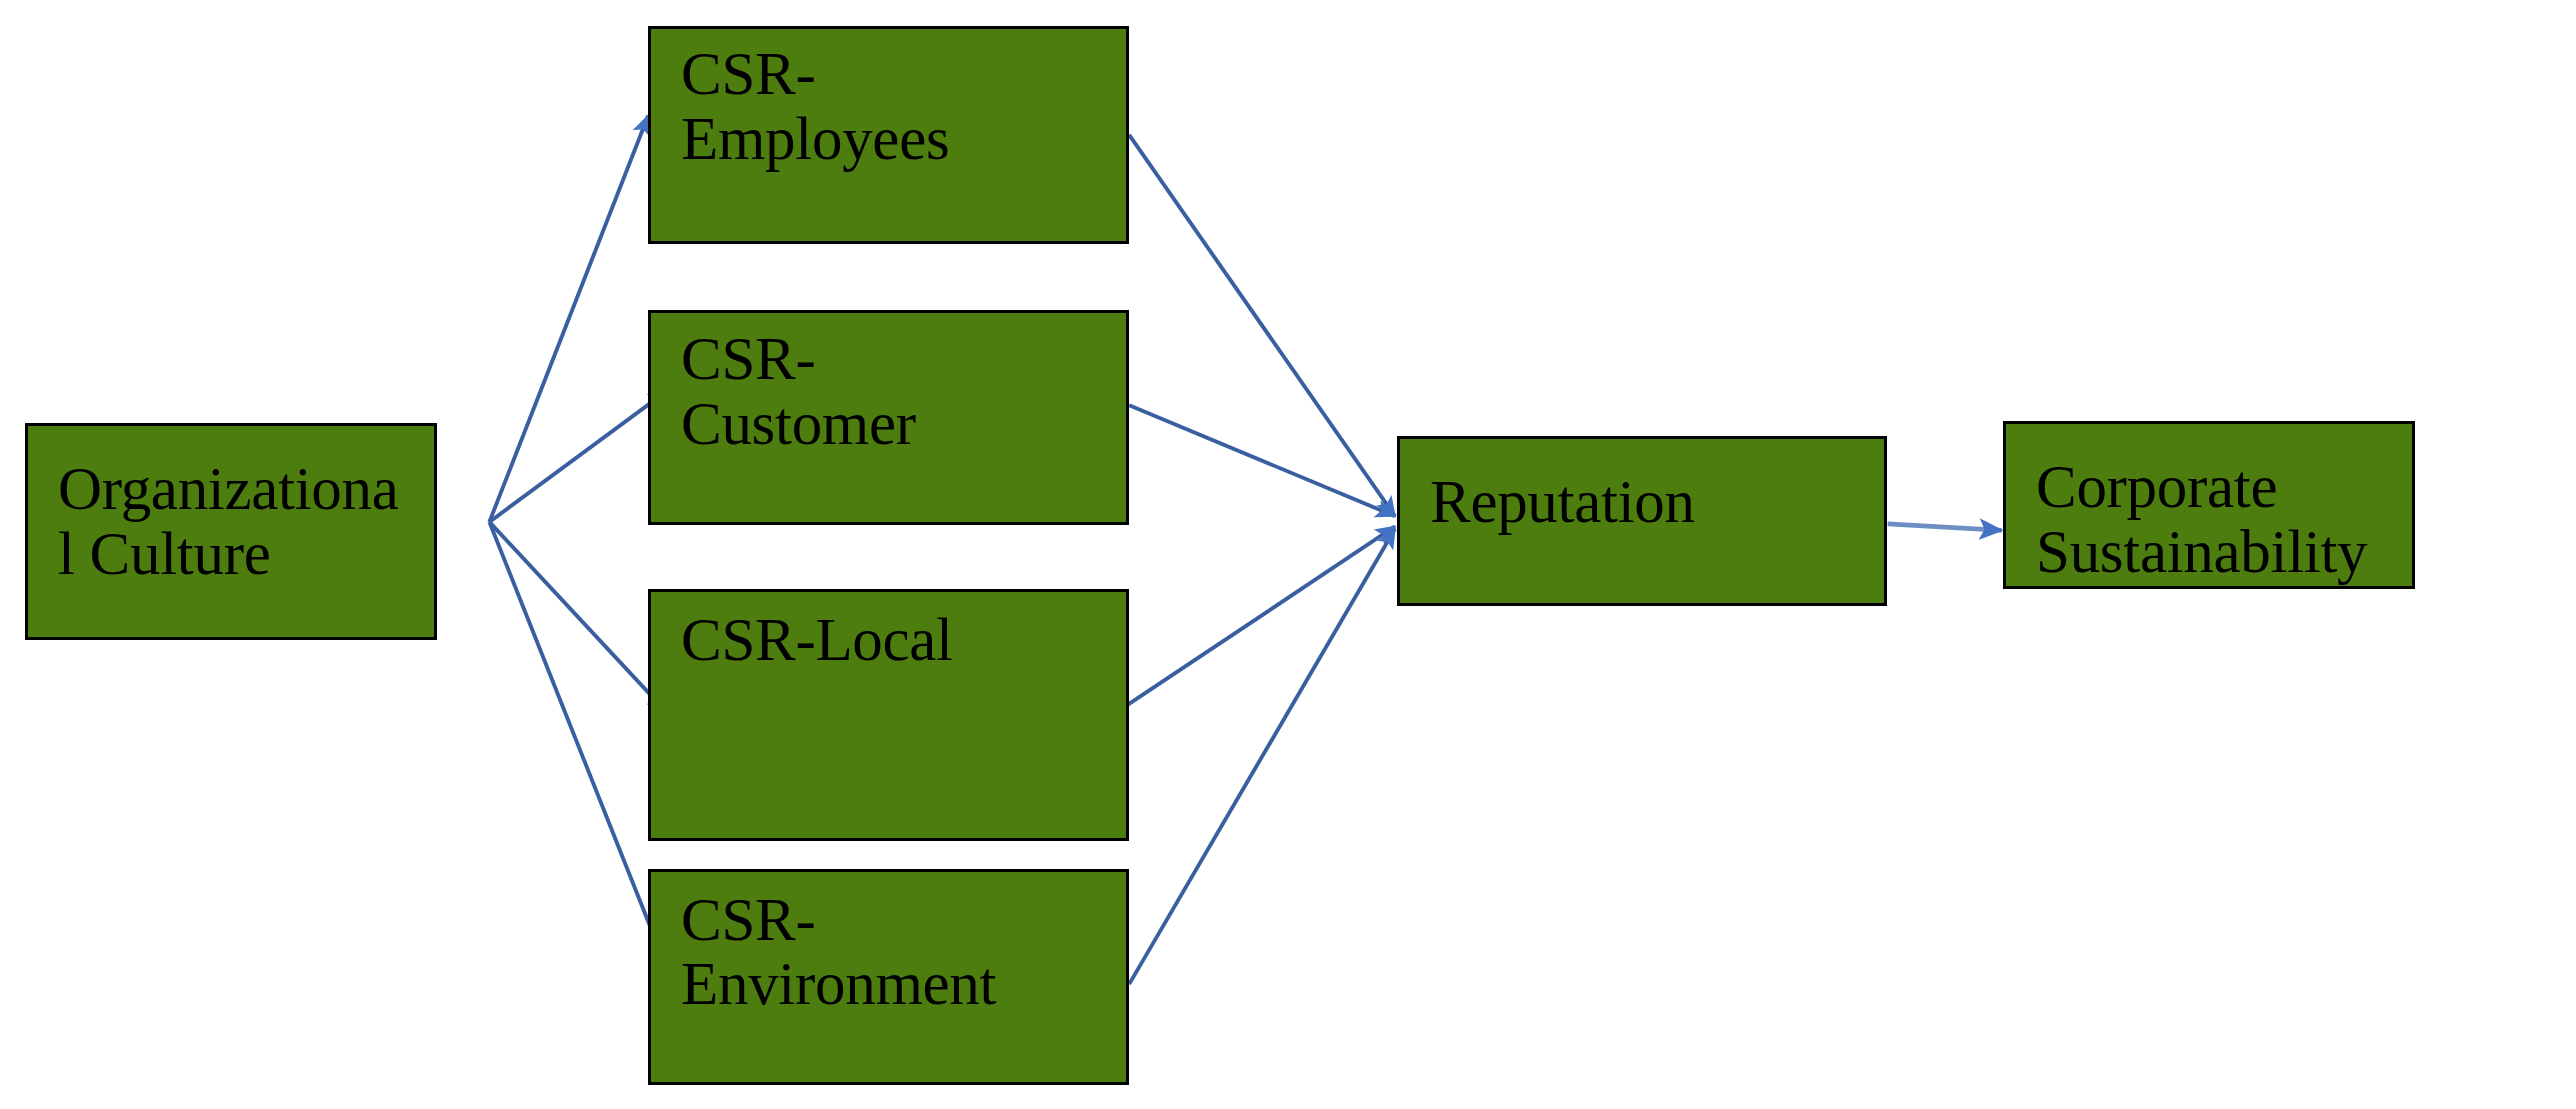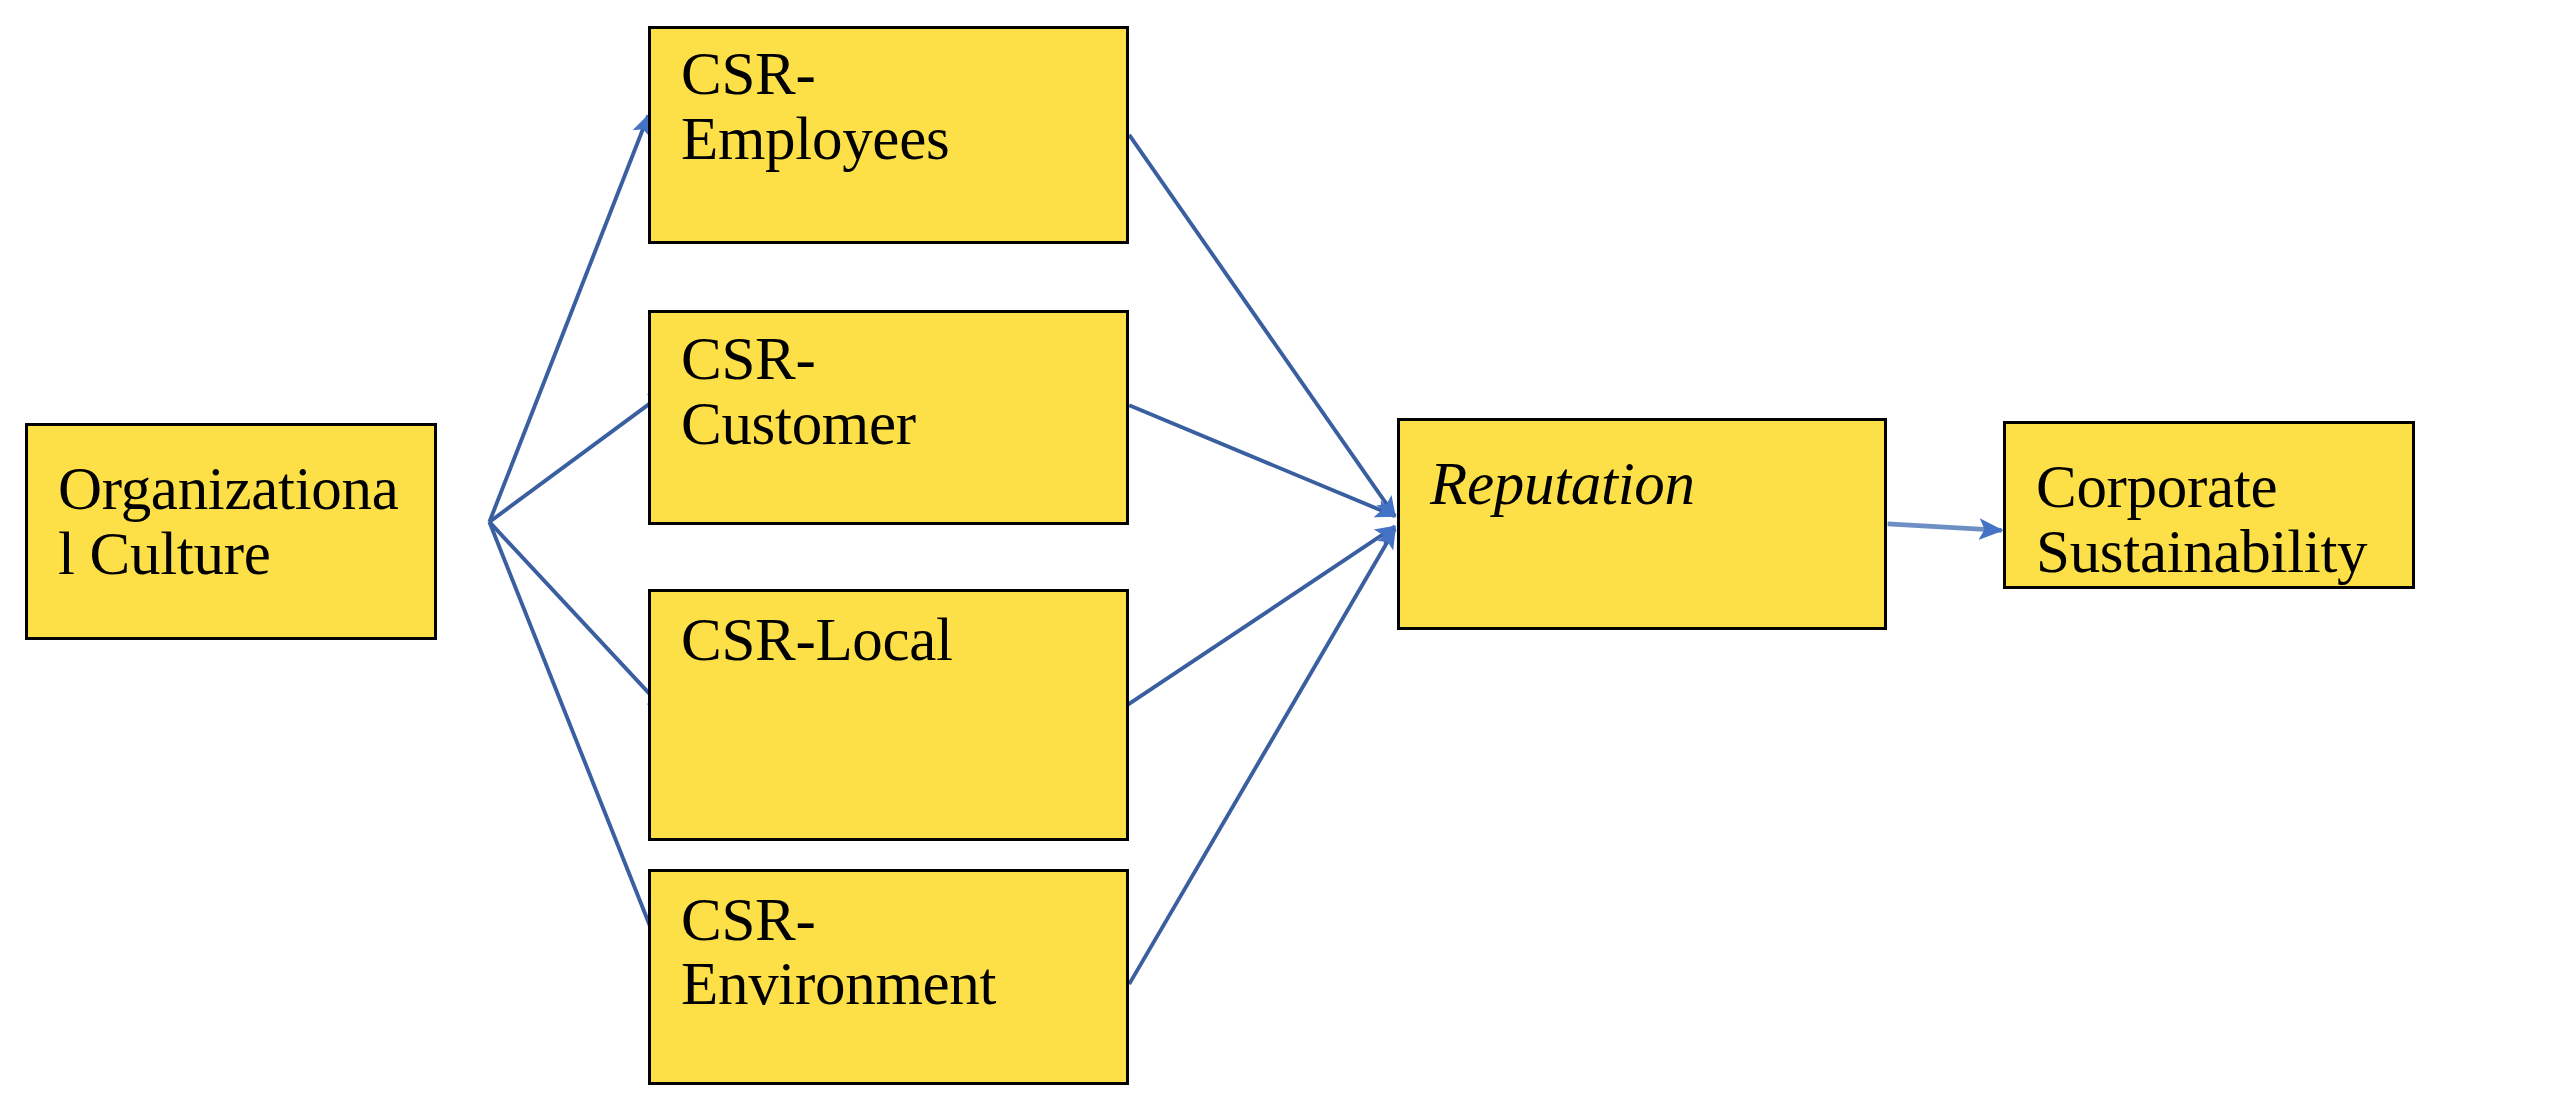--- a/index.html
+++ b/index.html
@@ -18,21 +18,21 @@
   #diagram-canvas {
     position: absolute;
     left: 0;
     top: 0;
     width: 2576px;
     height: 1110px;
   }
   .node-box {
     position: absolute;
     box-sizing: border-box;
-    background: #fde047;
+    background: #4d7c0f;
     border: 3.2px solid #000000;
     display: block;
     z-index: 2;
   }
   .node-label {
     position: absolute;
     left: 30px;
     top: 17px;
     right: 7.8px;
     font-size: 61px;
@@ -41,21 +41,21 @@
     letter-spacing: -0.3px;
     white-space: pre-line;
     text-align: left;
   }
   
   #box-org-culture   { left: 25px;   top: 423px;  width: 412px;  height: 217px; }
   #box-csr-employees { left: 648px; top: 26px;   width: 481px;  height: 218px; }
   #box-csr-customer  { left: 648px; top: 310px;  width: 481px;  height: 215px; }
   #box-csr-local     { left: 648px; top: 589px;  width: 481px;  height: 252px; }
   #box-csr-environment { left: 648px; top: 869px; width: 481px; height: 216px; }
-  #box-reputation    { left: 1397px; top: 418px;  width: 490px;  height: 212px; font-style: italic; }
+  #box-reputation    { left: 1397px; top: 436px;  width: 490px;  height: 170px; }
   #box-corp-sustain  { left: 2003px; top: 421px;  width: 412px;  height: 168px; }
 
   
   #box-org-culture .node-label   { top: 31px; }
   #box-csr-employees .node-label { top: 13px; }
   #box-csr-customer .node-label  { top: 14.3px; }
   #box-csr-local .node-label     { top: 15.6px; }
   #box-csr-environment .node-label { top: 15.6px; }
   #box-reputation .node-label    { top: 31px; }
   #box-corp-sustain .node-label  { top: 31px; }

